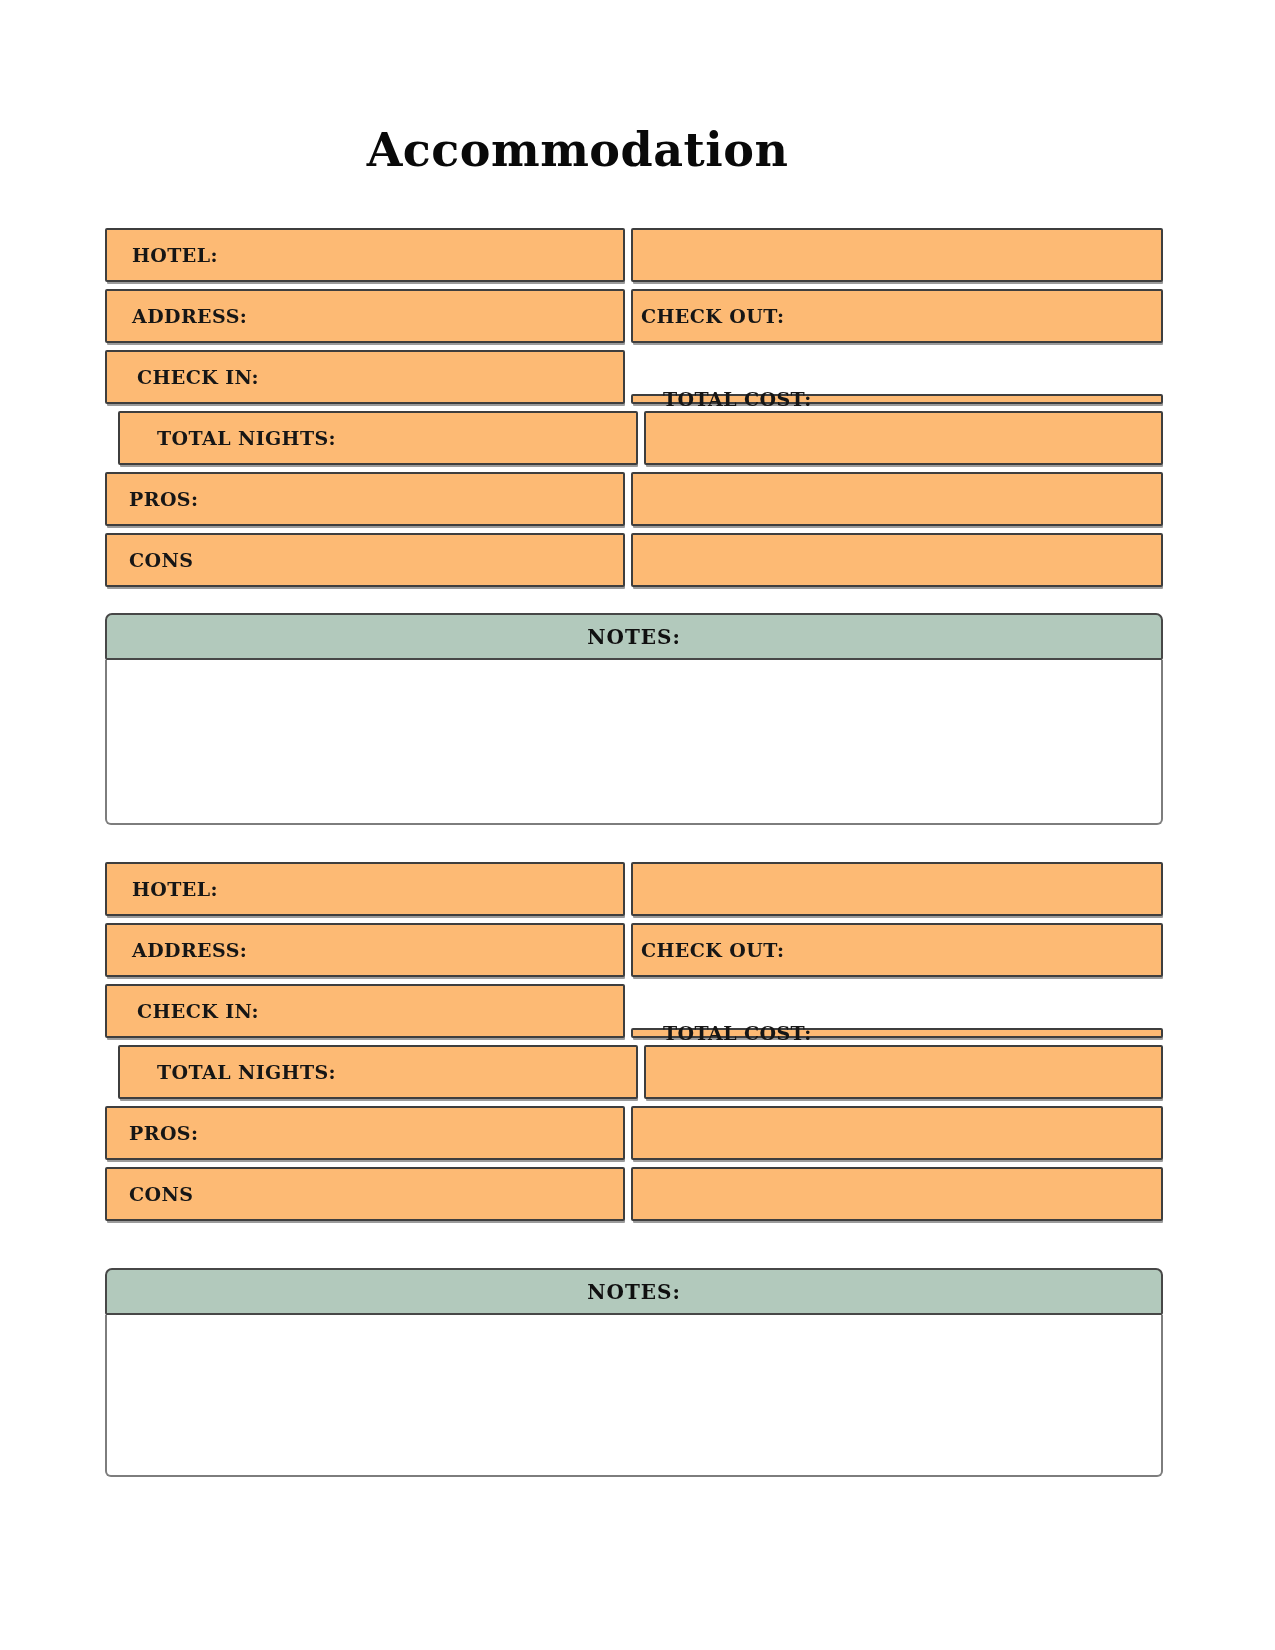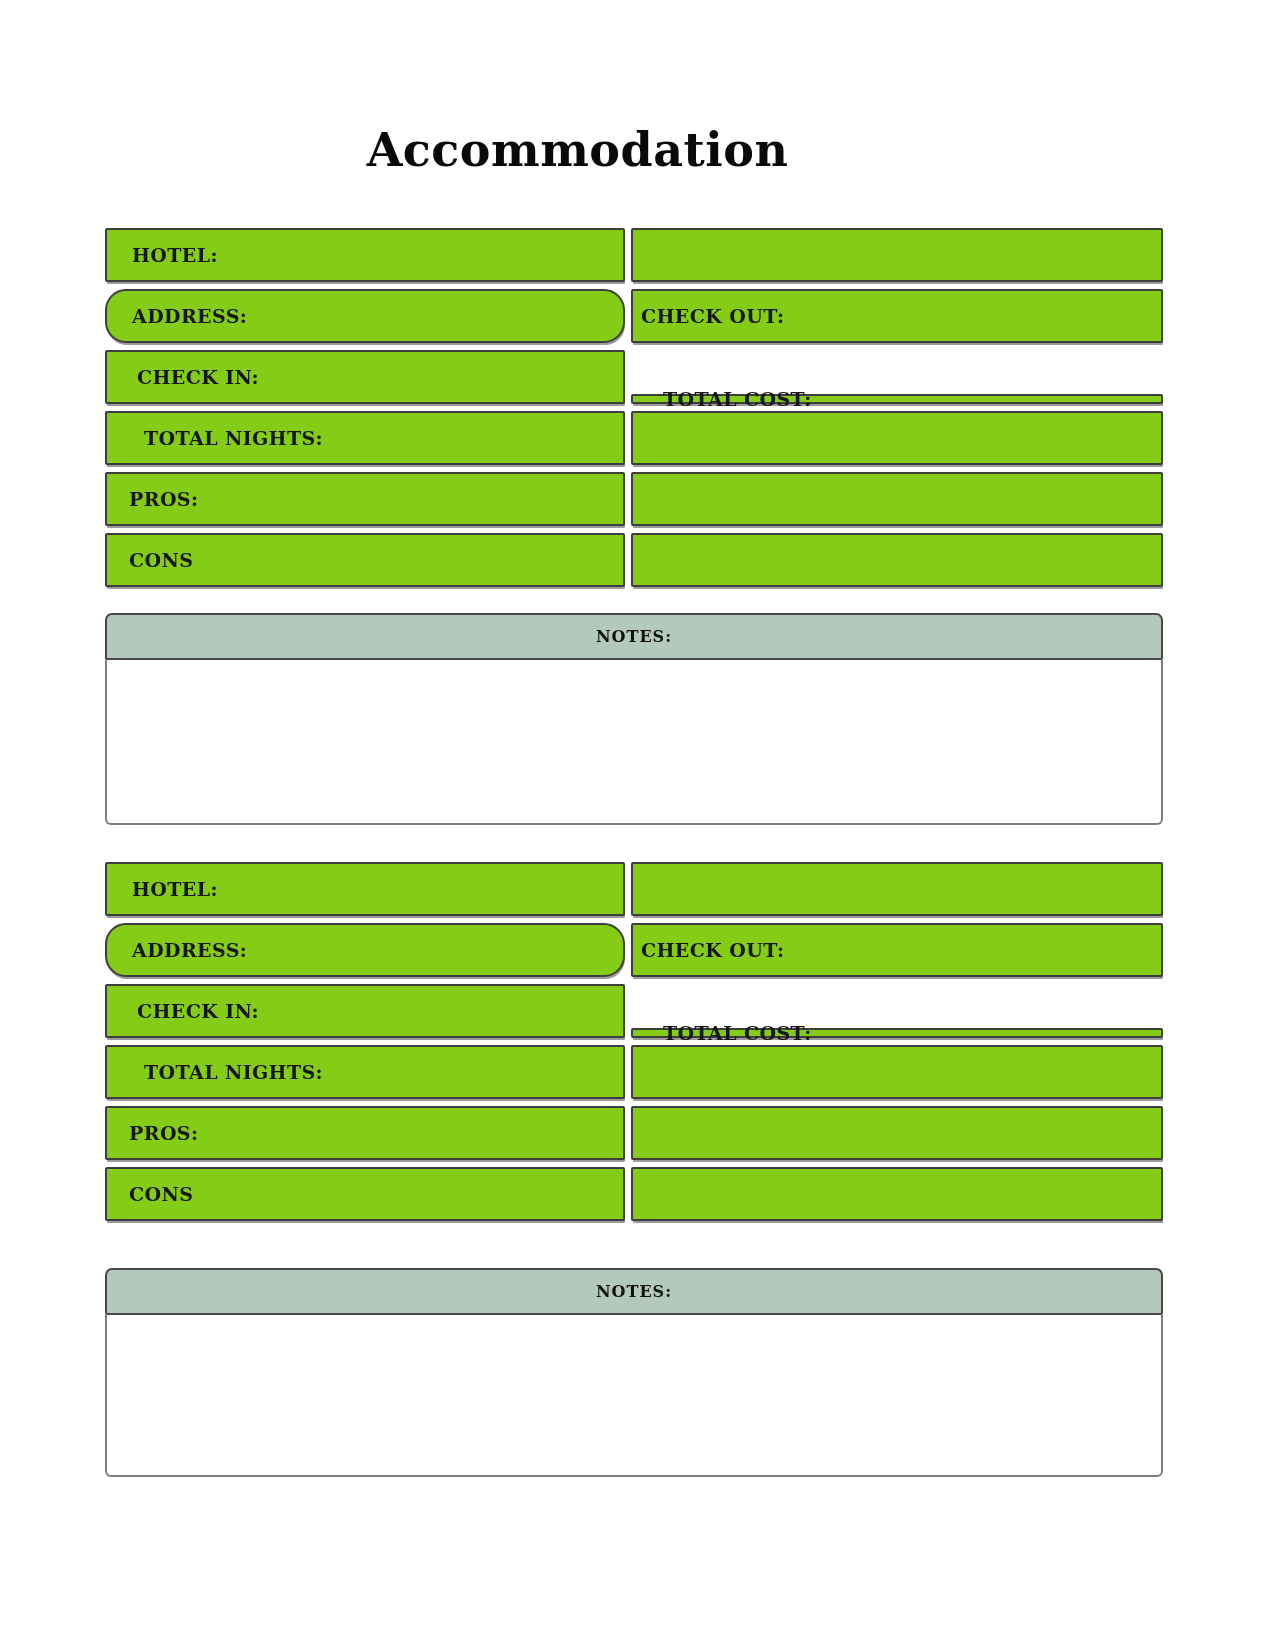--- a/index.html
+++ b/index.html
@@ -16,51 +16,51 @@
     box-sizing:border-box;padding-right:120px;
     text-align:center;
     font-size:46px;font-weight:bold;letter-spacing:0.5px;
     color:#090909;
   }
   .content{position:absolute;left:105px;width:1058px;}
   .rows{display:block;}
   .row{display:flex;gap:6px;margin-bottom:7px;height:54px;}
   .cell{
     box-sizing:border-box;
-    background:#84cc16;
+    background:#fdba74;
     border:2px solid #3e3e3e;
     border-radius:2px;
     box-shadow:1px 3px 0 -1px #9b9b9b;
     display:flex;align-items:center;
   }
   .cell-left{width:520px;}
   .cell-right{flex:1;}
   .field-label{
     font-weight:bold;font-size:19px;letter-spacing:0.4px;color:#161616;
     white-space:nowrap;
   }
   
   .rows .row:nth-child(1) .cell-left{padding-left:25px;}
-  .rows .row:nth-child(2) .cell-left{padding-left:25px;border-radius:21px;}
+  .rows .row:nth-child(2) .cell-left{padding-left:25px;}
   .rows .row:nth-child(3) .cell-left{padding-left:30px;}
-  .rows .row:nth-child(4) .cell-left{padding-left:37px;}
+  .rows .row:nth-child(4) .cell-left{padding-left:37px;margin-left:13px;}
   .rows .row:nth-child(5) .cell-left{padding-left:22px;}
   .rows .row:nth-child(6) .cell-left{padding-left:22px;}
   .rows .row .cell-right{padding-left:8px;}
   .rows .row:nth-child(3) .cell-right{padding-left:30px;margin-top:44px;}
 
   .notes-header{
     position:absolute;left:0;width:1058px;height:47px;
     box-sizing:border-box;
     background:var(--notes-green,#b2c9bc);
     border:2.5px solid #474747;
     border-radius:7px 7px 2px 2px;
     box-shadow:0 3px 0 -1px #9b9b9b;
     display:flex;align-items:center;justify-content:center;
-    font-weight:bold;font-size:16px;letter-spacing:1px;color:#101010;
+    font-weight:bold;font-size:20px;letter-spacing:1px;color:#101010;
   }
   .notes-body{
     position:absolute;left:0;width:1058px;
     box-sizing:border-box;
     background:#fff;
     border:2px solid #7d7d7d;
     border-top:none;
     border-radius:0 0 6px 6px;
   }
   

